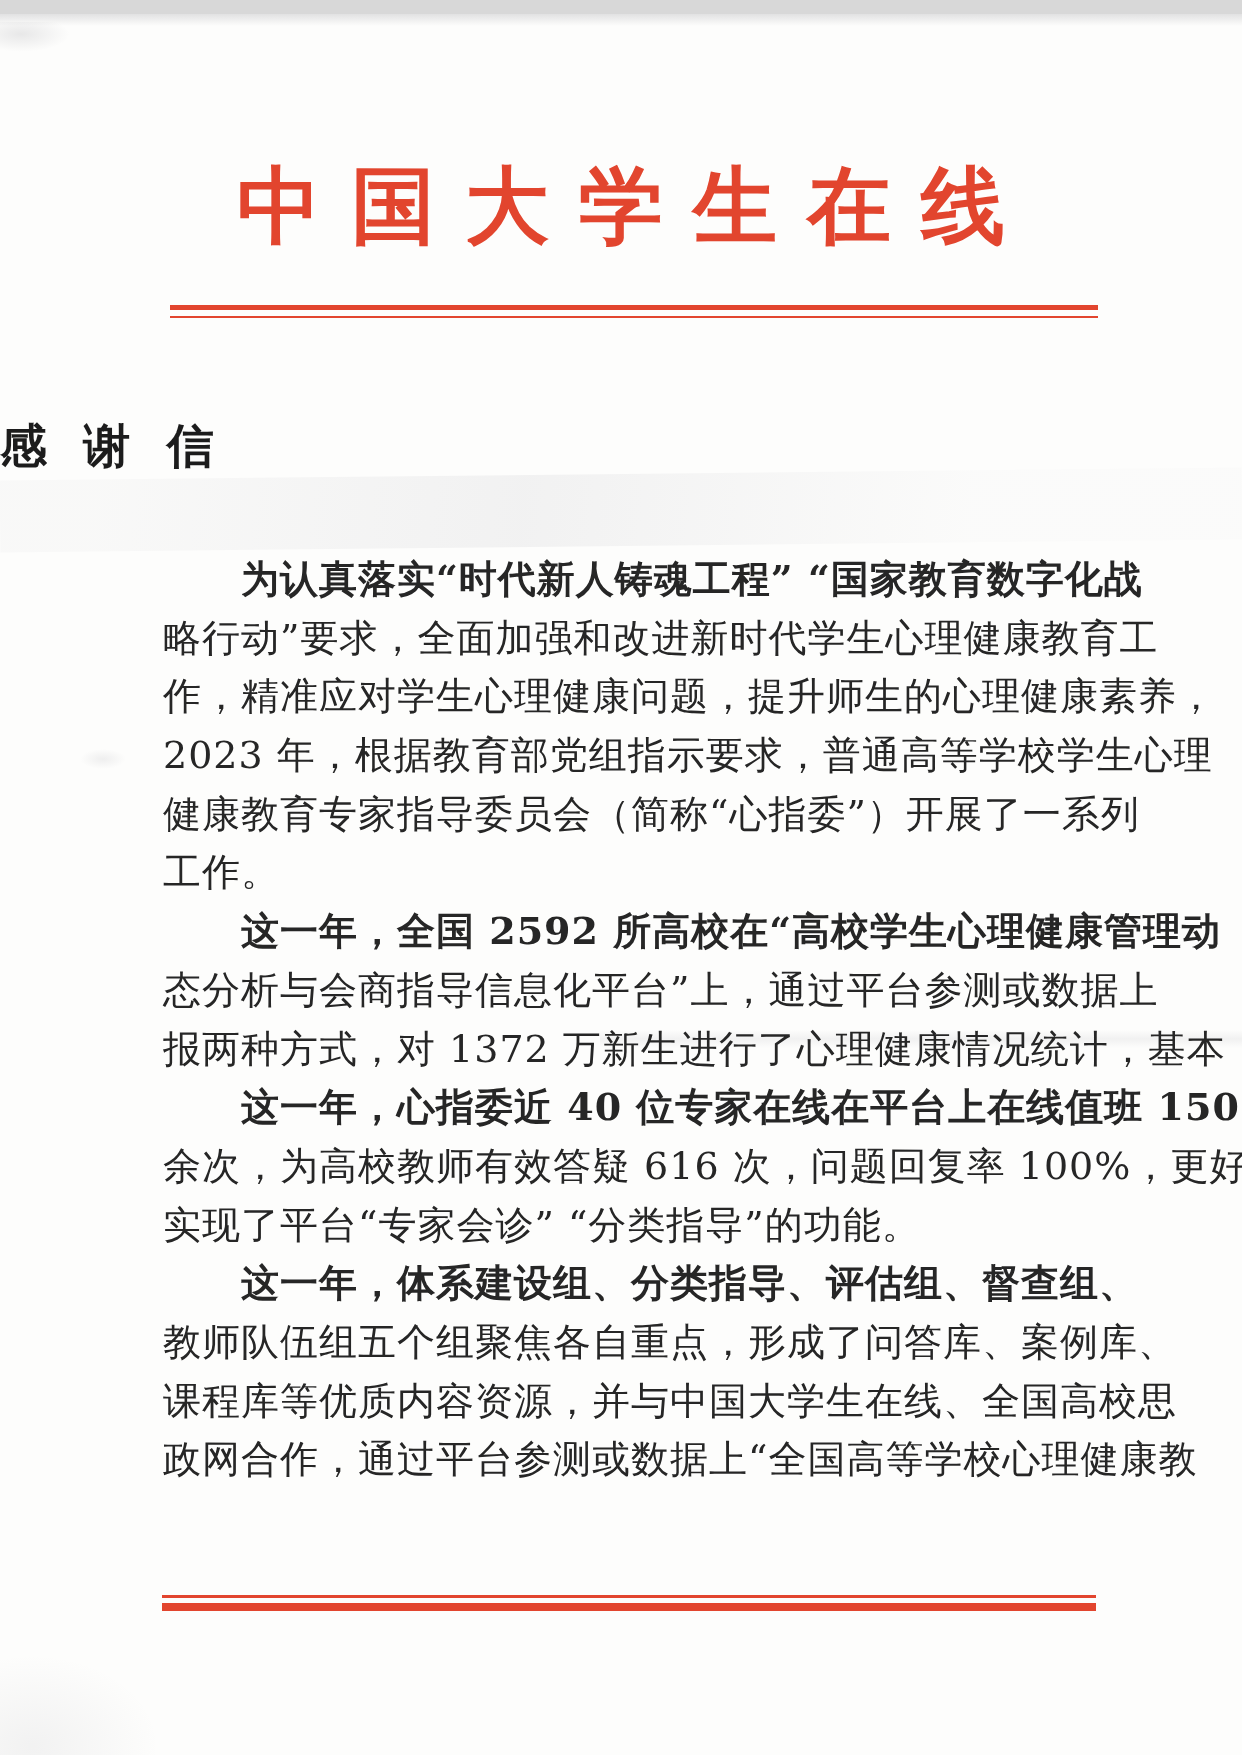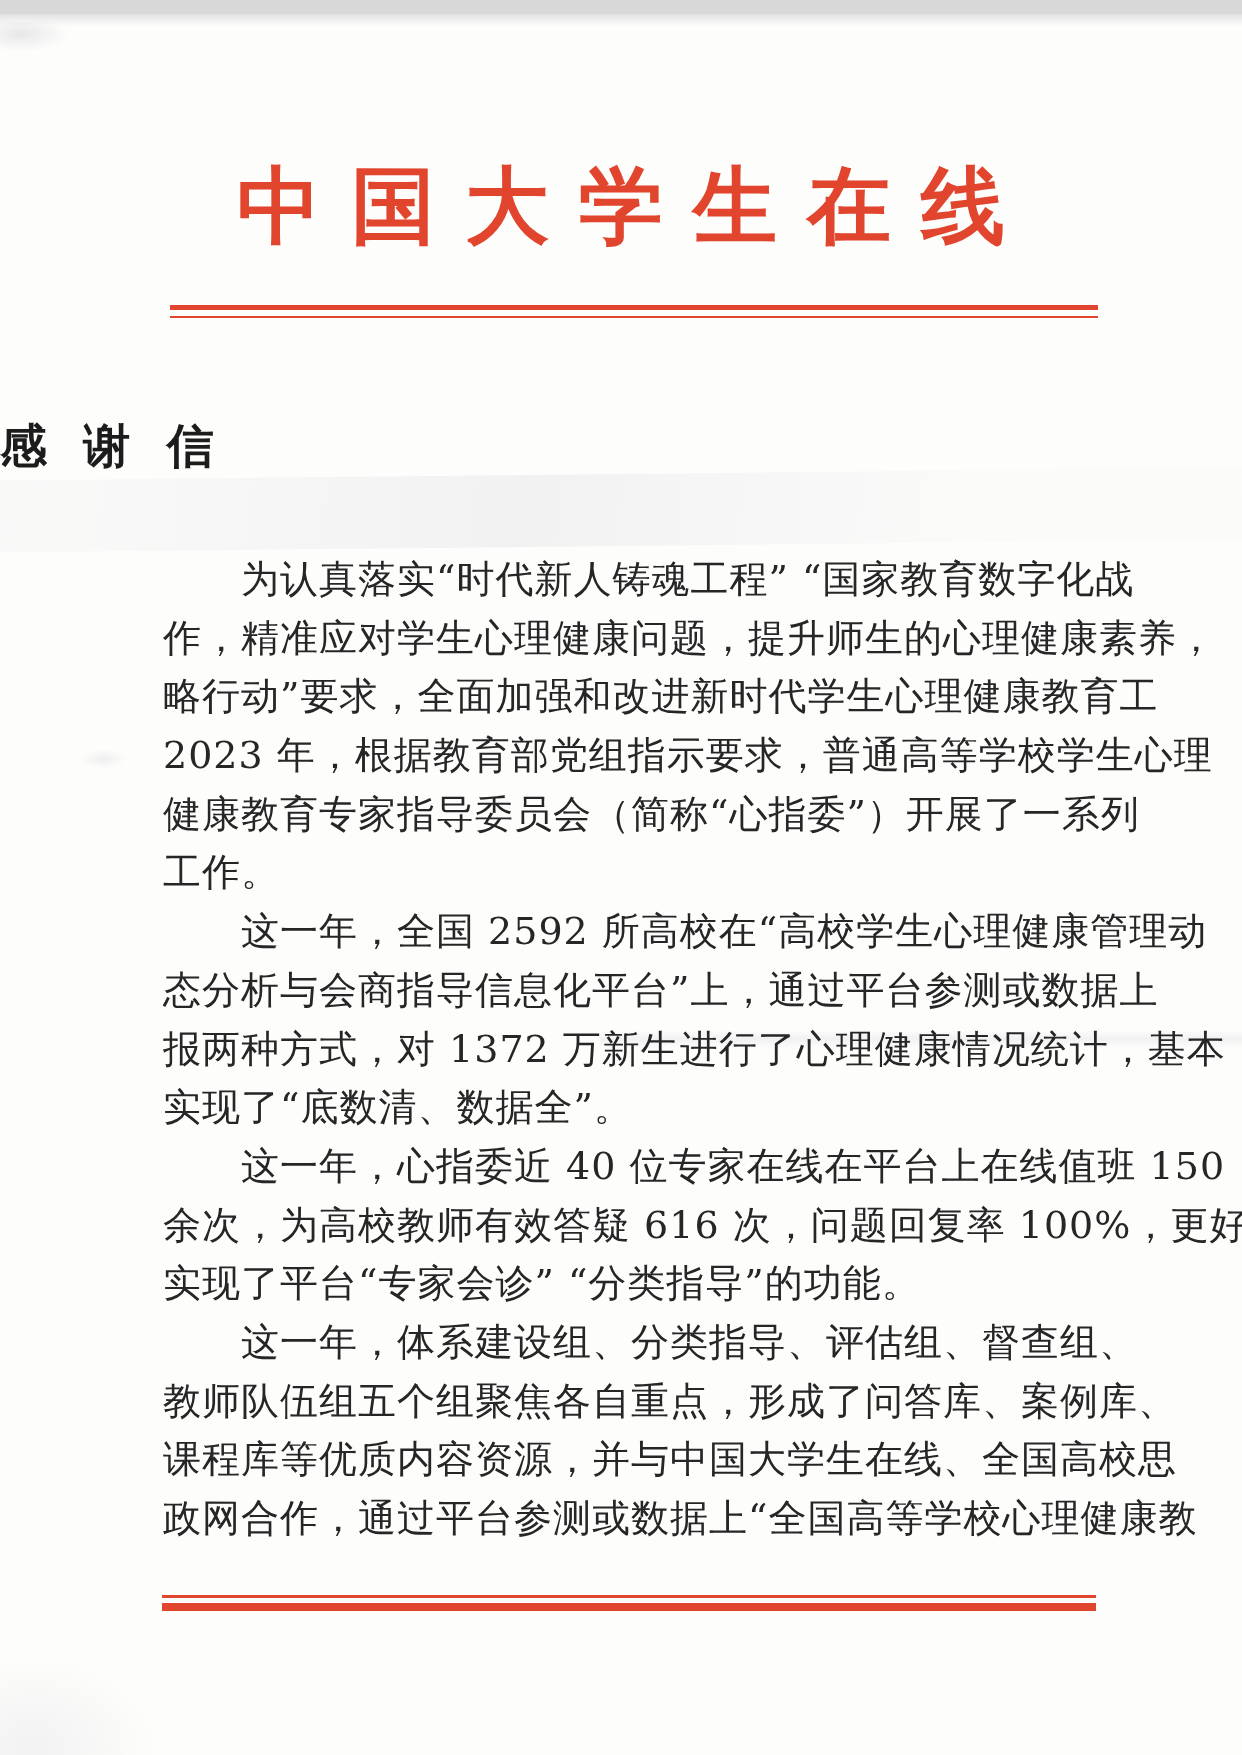--- a/index.html
+++ b/index.html
@@ -57,21 +57,21 @@
     position: absolute;
     left: 163px;
     top: 536px;
     width: 912px;
     font-size: 38px;
     line-height: 58.7px;
     letter-spacing: 1px;
     color: var(--ink);
   }
   .line { height: 58.7px; white-space: nowrap; }
-  .line.indent { text-indent: 78px; }
+  .line.indent { text-indent: 78px; font-weight: bold; }
 
   
   .artifact { position: absolute; pointer-events: none; }
   .art-top-edge {
     left: 0; top: 0; width: 100%; height: 14px;
     background: linear-gradient(180deg, rgba(115,115,122,0.20), rgba(115,115,122,0) 85%);
   }
   .art-top-corner {
     left: 0; top: 8px; width: 70px; height: 30px;
     background: radial-gradient(ellipse at 30% 40%, rgba(100,100,110,0.14), transparent 70%);
@@ -111,29 +111,28 @@
 
   <div class="letterhead-title">中国大学生在线</div>
   <div class="rule rule-top-thick"></div>
   <div class="rule rule-top-thin"></div>
 
   <div class="letter-title">感 谢 信</div>
 
   <div class="letter-body">
     <div>
         <div class="line indent">为认真落实“时代新人铸魂工程” “国家教育数字化战</div>
+        <div class="line">略行动”要求，全面加强和改进新时代学生心理健康教育工</div>
         <div class="line">作，精准应对学生心理健康问题，提升师生的心理健康素养，</div>
-        <div class="line">略行动”要求，全面加强和改进新时代学生心理健康教育工</div>
         <div class="line">2023 年，根据教育部党组指示要求，普通高等学校学生心理</div>
         <div class="line">健康教育专家指导委员会（简称“心指委”）开展了一系列</div>
         <div class="line">工作。</div>
         <div class="line indent">这一年，全国 2592 所高校在“高校学生心理健康管理动</div>
         <div class="line">态分析与会商指导信息化平台”上，通过平台参测或数据上</div>
         <div class="line">报两种方式，对 1372 万新生进行了心理健康情况统计，基本</div>
-        <div class="line">实现了“底数清、数据全”。</div>
         <div class="line indent">这一年，心指委近 40 位专家在线在平台上在线值班 150</div>
         <div class="line">余次，为高校教师有效答疑 616 次，问题回复率 100%，更好</div>
         <div class="line">实现了平台“专家会诊” “分类指导”的功能。</div>
         <div class="line indent">这一年，体系建设组、分类指导、评估组、督查组、</div>
         <div class="line">教师队伍组五个组聚焦各自重点，形成了问答库、案例库、</div>
         <div class="line">课程库等优质内容资源，并与中国大学生在线、全国高校思</div>
         <div class="line">政网合作，通过平台参测或数据上“全国高等学校心理健康教</div>
       </div>
   </div>
 

